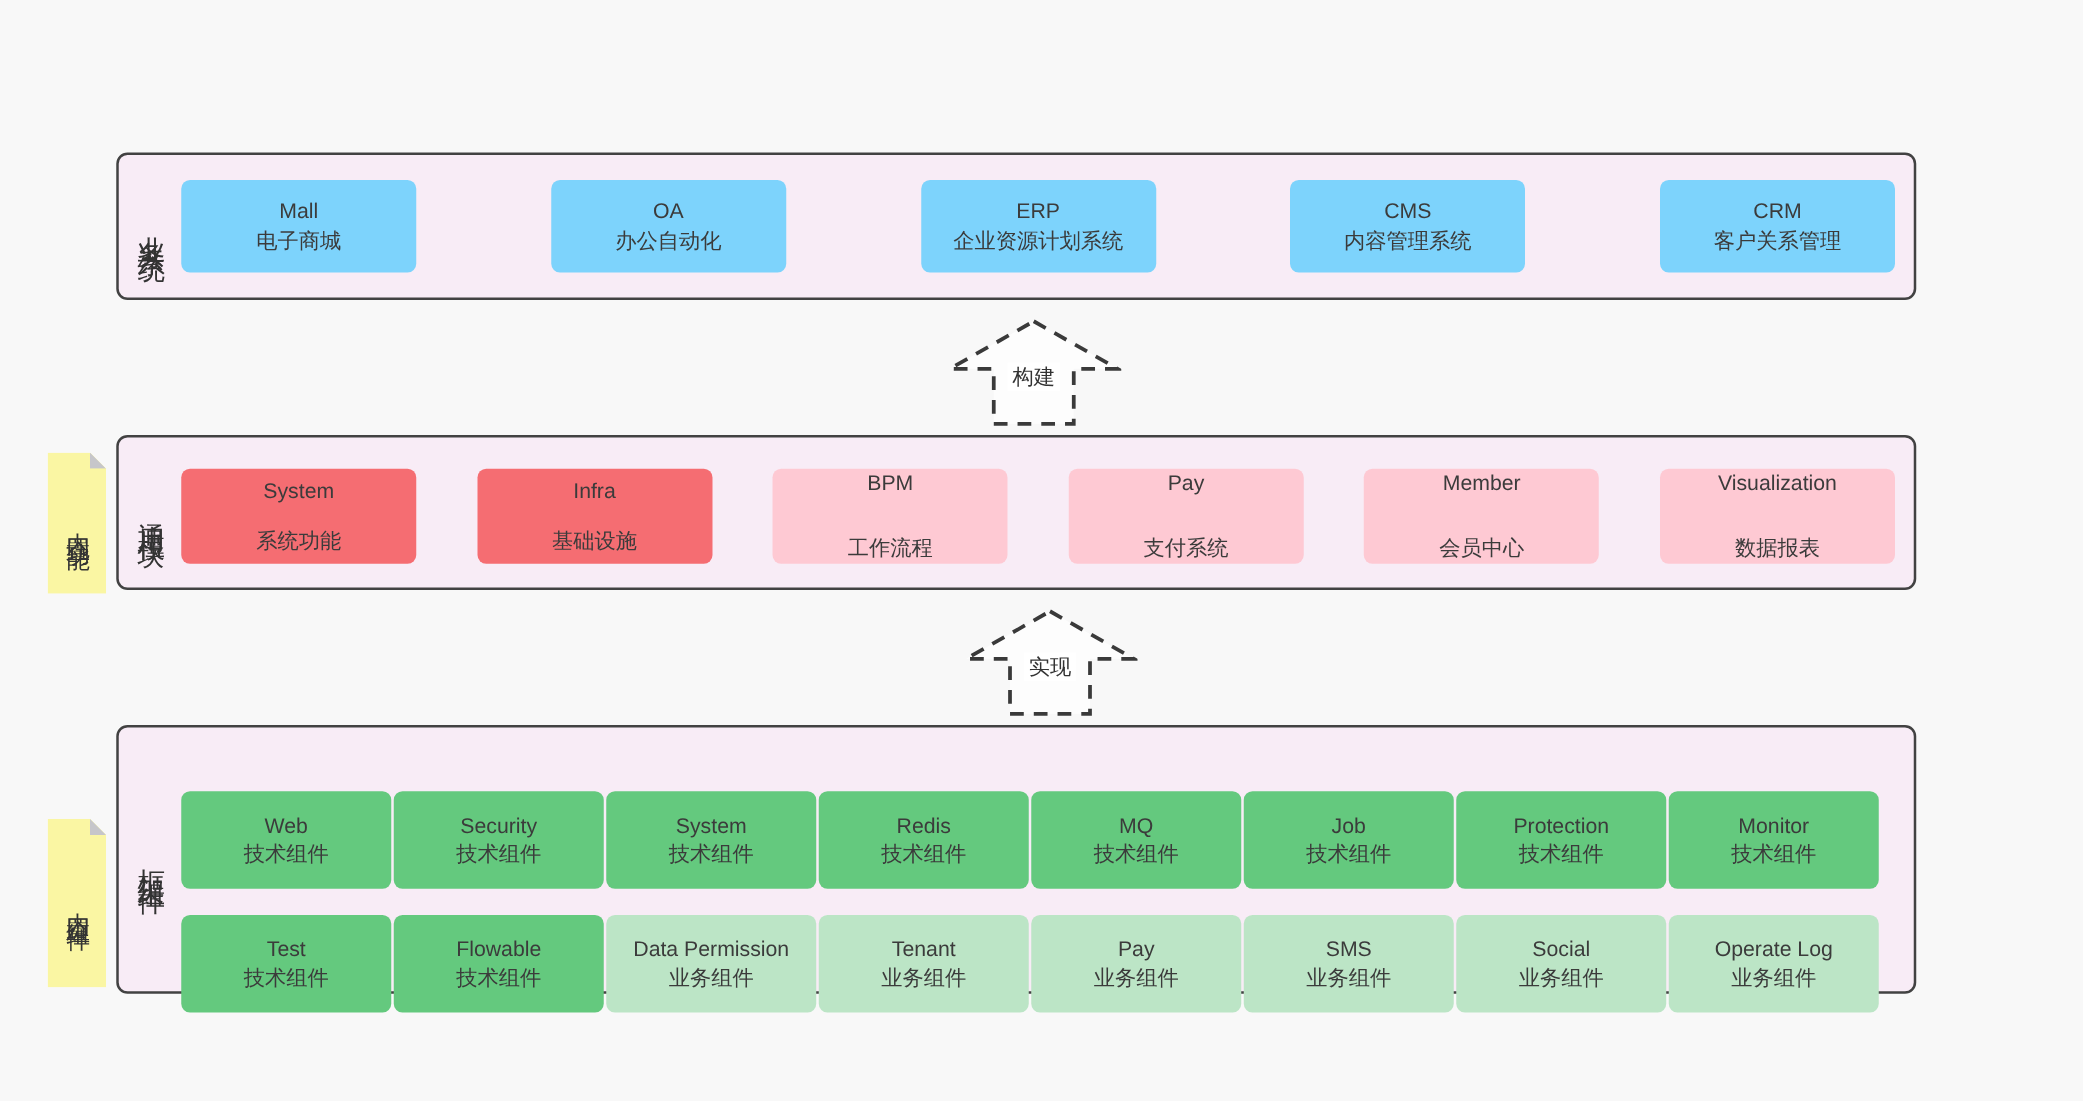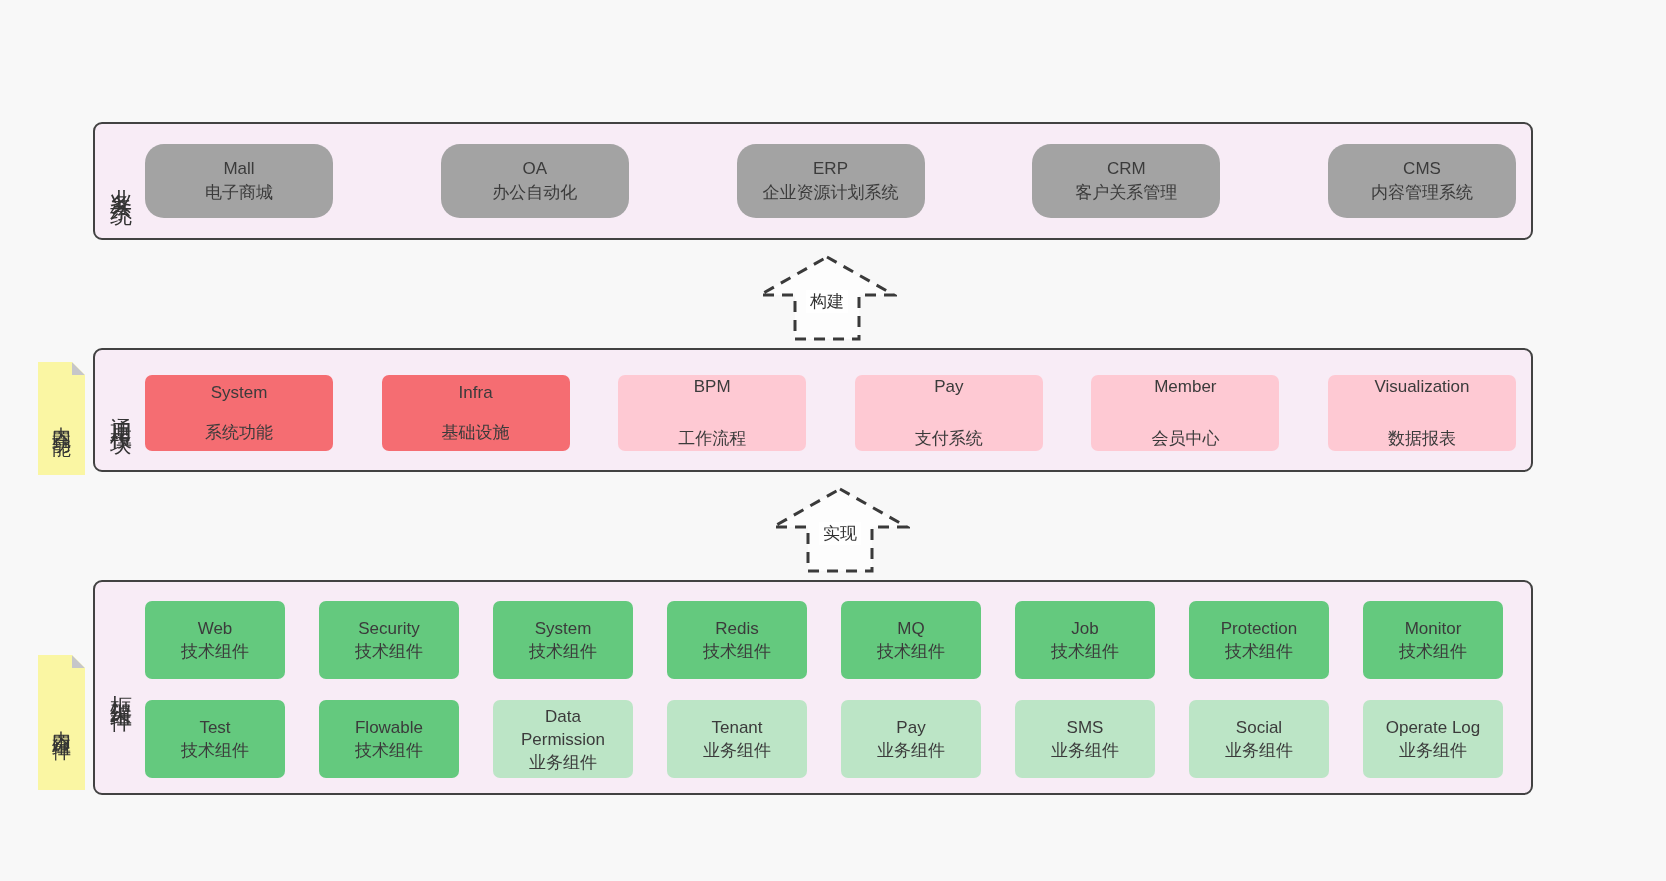--- a/index.html
+++ b/index.html
@@ -58,23 +58,23 @@
     justify-content: center;
     align-items: center;
     text-align: center;
     border-radius: 7px;
     font-size: 17px;
     line-height: 24px;
     color: #3b3b3b;
   }
   #layer-business  .box { width: 188px; height: 74px; }
   #layer-modules   .box { width: 188px; height: 76px; }
-  #layer-framework .box { width: 140px; height: 78px; padding: 0 12px; line-height: 23px; }
-
-  .box.blue       { background: #a3a3a3; border-radius: 19px; }
+  #layer-framework .box { width: 168px; height: 78px; padding: 0 12px; line-height: 23px; margin-top: 32px; }
+
+  .box.blue       { background: #7dd3fc; }
   .box.red        { background: #f56d72; gap: 16px; }
   .box.pink       { background: #fec9d3; justify-content: space-between; }
   .box.green      { background: #64c97e; }
   .box.lightgreen { background: #bce5c6; }
 
   
   .sticky {
     position: absolute;
     left: 38px;
     width: 47px;
@@ -136,26 +136,26 @@
       </div>
       <div class="box blue">
         <div class="box-title">OA</div>
         <div class="box-sub">办公自动化</div>
       </div>
       <div class="box blue">
         <div class="box-title">ERP</div>
         <div class="box-sub">企业资源计划系统</div>
       </div>
       <div class="box blue">
+        <div class="box-title">CMS</div>
+        <div class="box-sub">内容管理系统</div>
+      </div>
+      <div class="box blue">
         <div class="box-title">CRM</div>
         <div class="box-sub">客户关系管理</div>
-      </div>
-      <div class="box blue">
-        <div class="box-title">CMS</div>
-        <div class="box-sub">内容管理系统</div>
       </div>
     </div>
 </div>
 
 <div class="arrow" id="arrow-build">
   <svg viewBox="0 0 140 88">
     <polygon points="70,3 137,41 102,41 102,85 38,85 38,41 3,41" fill="#fdfdfd" stroke="#3a3a3a" stroke-width="3" stroke-dasharray="11 8"></polygon>
   </svg>
   <div class="arrow-label">构建</div>
 </div>

